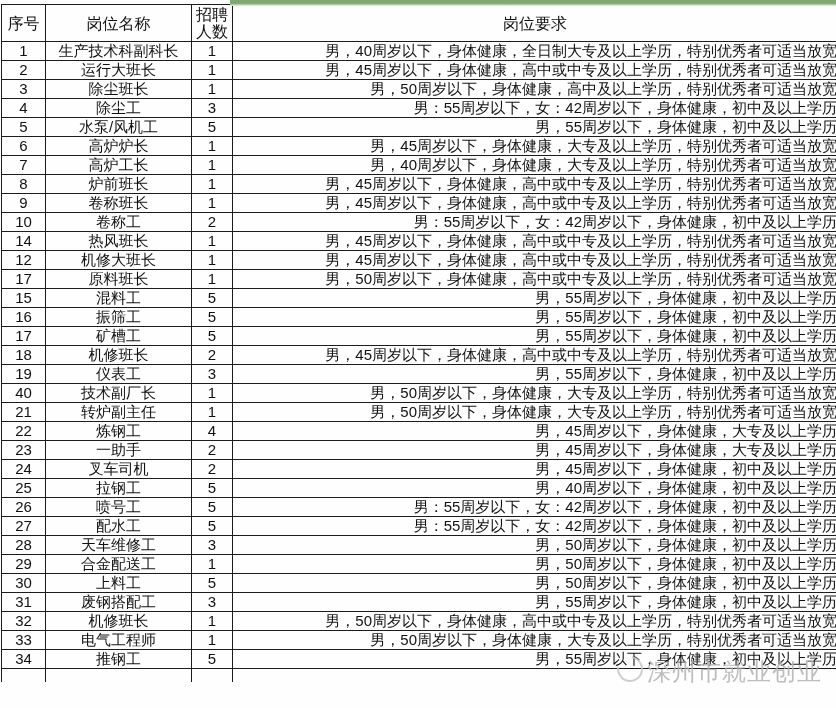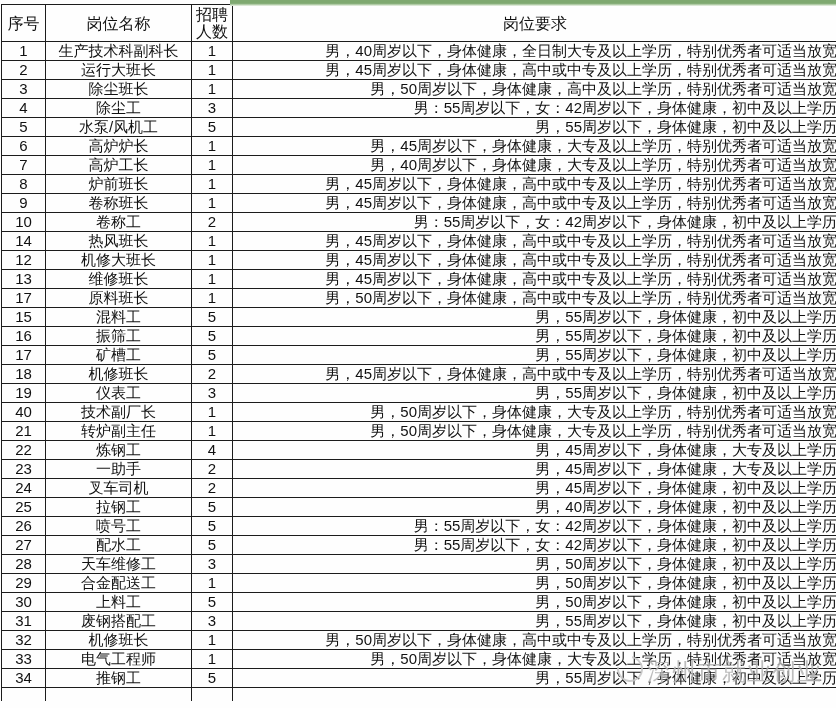--- a/index.html
+++ b/index.html
@@ -154,26 +154,20 @@
           <td class="col-count">1</td>
           <td class="col-req">男，45周岁以下，身体健康，高中或中专及以上学历，特别优秀者可适当放宽</td>
         </tr>
         <tr>
           <td class="col-no">12</td>
           <td class="col-position">机修大班长</td>
           <td class="col-count">1</td>
           <td class="col-req">男，45周岁以下，身体健康，高中或中专及以上学历，特别优秀者可适当放宽</td>
         </tr>
         <tr>
-          <td class="col-no">13</td>
-          <td class="col-position">维修班长</td>
-          <td class="col-count">1</td>
-          <td class="col-req">男，45周岁以下，身体健康，高中或中专及以上学历，特别优秀者可适当放宽</td>
-        </tr>
-        <tr>
           <td class="col-no">17</td>
           <td class="col-position">原料班长</td>
           <td class="col-count">1</td>
           <td class="col-req">男，50周岁以下，身体健康，高中或中专及以上学历，特别优秀者可适当放宽</td>
         </tr>
         <tr>
           <td class="col-no">15</td>
           <td class="col-position">混料工</td>
           <td class="col-count">5</td>
           <td class="col-req">男，55周岁以下，身体健康，初中及以上学历</td>

